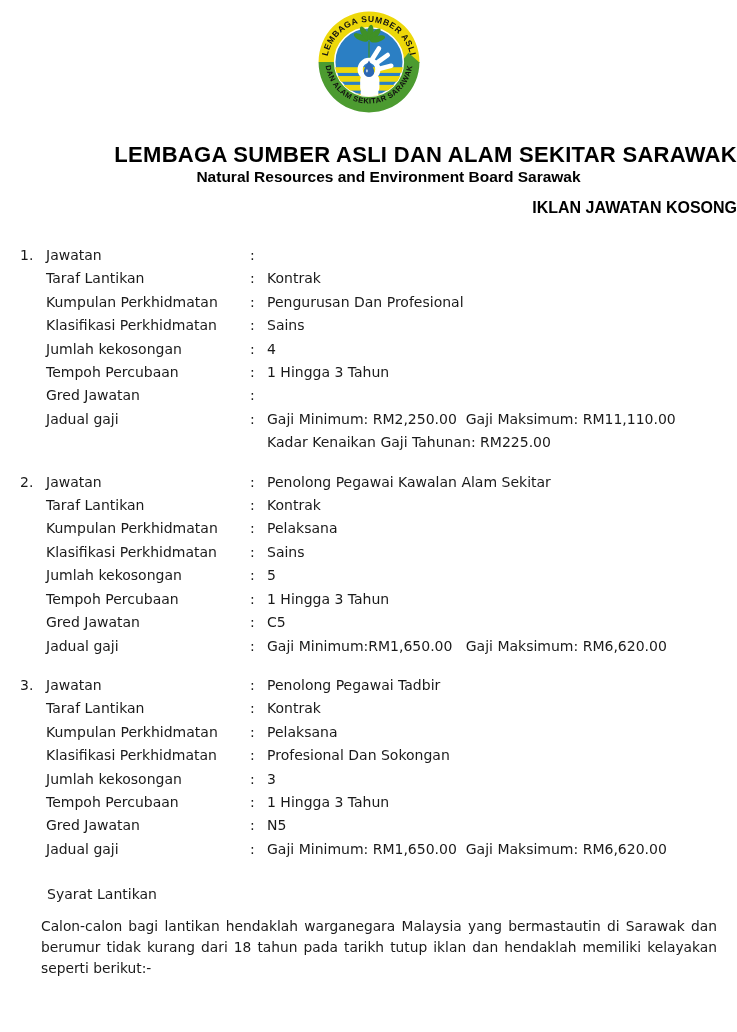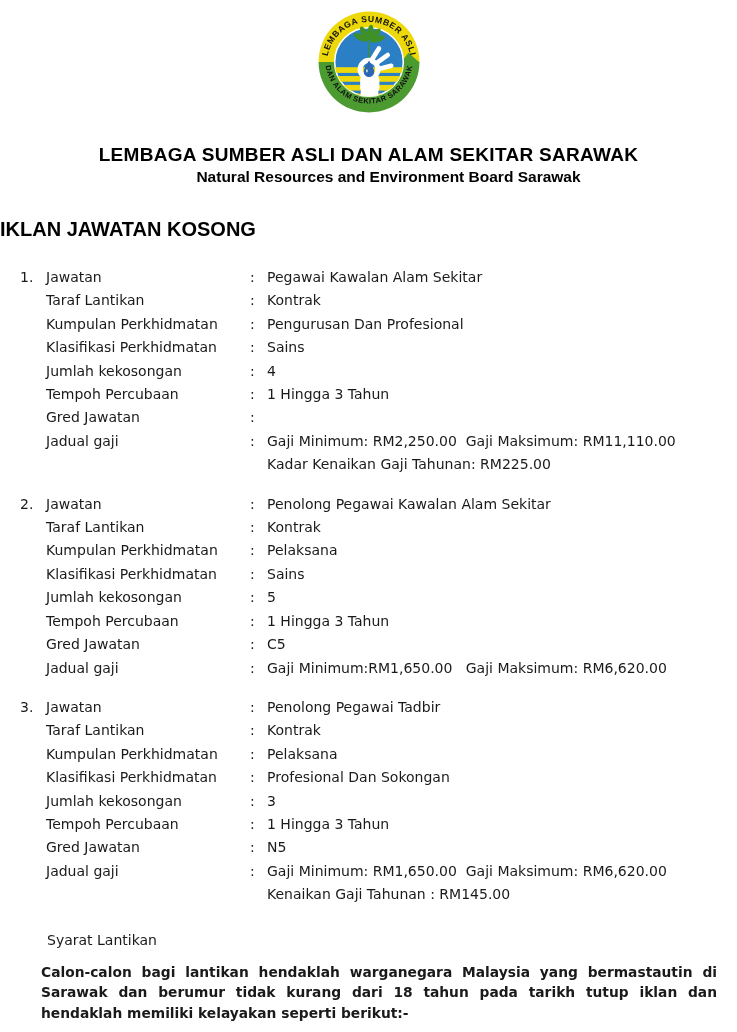--- a/index.html
+++ b/index.html
@@ -8,52 +8,51 @@
     width:737px;height:1032px;
     background:#ffffff;
     overflow:hidden;
     font-family:"DejaVu Sans",sans-serif;
     color:#1a1a1a;
     box-sizing:border-box;
     padding-top:10px;
   }
   .logo{display:block;width:104px;height:104px;margin:0 auto;}
   .title{
-    margin-top:30px;text-align:center;
+    margin-top:30px;text-align:right;
     font-family:"Liberation Sans",sans-serif;
-    font-weight:bold;font-size:19px;line-height:22px;color:#000;
+    font-weight:bold;font-size:22px;line-height:22px;color:#000;
     letter-spacing:.3px;
   }
   .subtitle{
     margin-top:1px;text-align:center;
     font-family:"Liberation Sans",sans-serif;
     font-weight:bold;font-size:15.5px;line-height:20px;color:#000;margin-left:40px;
   }
   .section-heading{
-    margin-top:34px;text-align:left;
+    margin-top:12px;text-align:right;
     font-family:"Liberation Sans",sans-serif;
-    font-weight:bold;font-size:20px;line-height:17px;color:#000;
+    font-weight:bold;font-size:16px;line-height:17px;color:#000;
   }
   .listings{margin-top:28px;padding-left:20px;}
   .listing{margin-bottom:16px;}
   .lrow{display:flex;font-size:14px;line-height:23.4px;}
   .lnum{flex:0 0 26px;}
   .llabel{flex:0 0 204px;}
   .lcolon{flex:0 0 17px;}
   .lvalue{flex:1;white-space:pre;}
   .syarat-heading{
     margin:22px 0 10px 47px;
     font-size:14px;line-height:23px;
   }
   .syarat-para{
     margin:1px 22px 0 41px;
     width:676px;
     font-size:13.8px;line-height:20.8px;
     text-align:justify;
-    font-weight:bold;
   }
 </style>
 </head>
 <body>
 
 <div class="page">
 
   <svg class="logo" viewBox="0 0 200 200" aria-hidden="true">
     <defs>
       <clipPath id="discClip">
@@ -116,21 +115,20 @@
   <div class="title">LEMBAGA SUMBER ASLI DAN ALAM SEKITAR SARAWAK</div>
   <div class="subtitle">Natural Resources and Environment Board Sarawak</div>
   <div class="section-heading">IKLAN JAWATAN KOSONG</div>
 
   <div class="listings" id="listings">
       <div class="listing">
         <div class="lrow">
           <span class="lnum">1.</span>
           <span class="llabel">Jawatan</span>
           <span class="lcolon">:</span>
-          <span class="lvalue">Pegawai Kawalan Alam Sekitar</span>
         </div>
         <div class="lrow">
           <span class="lnum"></span>
           <span class="llabel">Taraf Lantikan</span>
           <span class="lcolon">:</span>
           <span class="lvalue">Kontrak</span>
         </div>
         <div class="lrow">
           <span class="lnum"></span>
           <span class="llabel">Kumpulan Perkhidmatan</span>
@@ -270,25 +268,19 @@
           <span class="llabel">Gred Jawatan</span>
           <span class="lcolon">:</span>
           <span class="lvalue">N5</span>
         </div>
         <div class="lrow">
           <span class="lnum"></span>
           <span class="llabel">Jadual gaji</span>
           <span class="lcolon">:</span>
           <span class="lvalue">Gaji Minimum: RM1,650.00  Gaji Maksimum: RM6,620.00</span>
         </div>
-        <div class="lrow">
-          <span class="lnum"></span>
-          <span class="llabel"></span>
-          <span class="lcolon"></span>
-          <span class="lvalue">Kenaikan Gaji Tahunan : RM145.00</span>
-        </div>
       </div>
     </div>
 
   <div class="syarat-heading">Syarat Lantikan</div>
   <p class="syarat-para">Calon-calon bagi lantikan hendaklah warganegara Malaysia yang bermastautin di Sarawak dan berumur tidak kurang dari 18 tahun pada tarikh tutup iklan dan hendaklah memiliki kelayakan seperti berikut:-</p>
 
 </div>
 
 </body></html>

